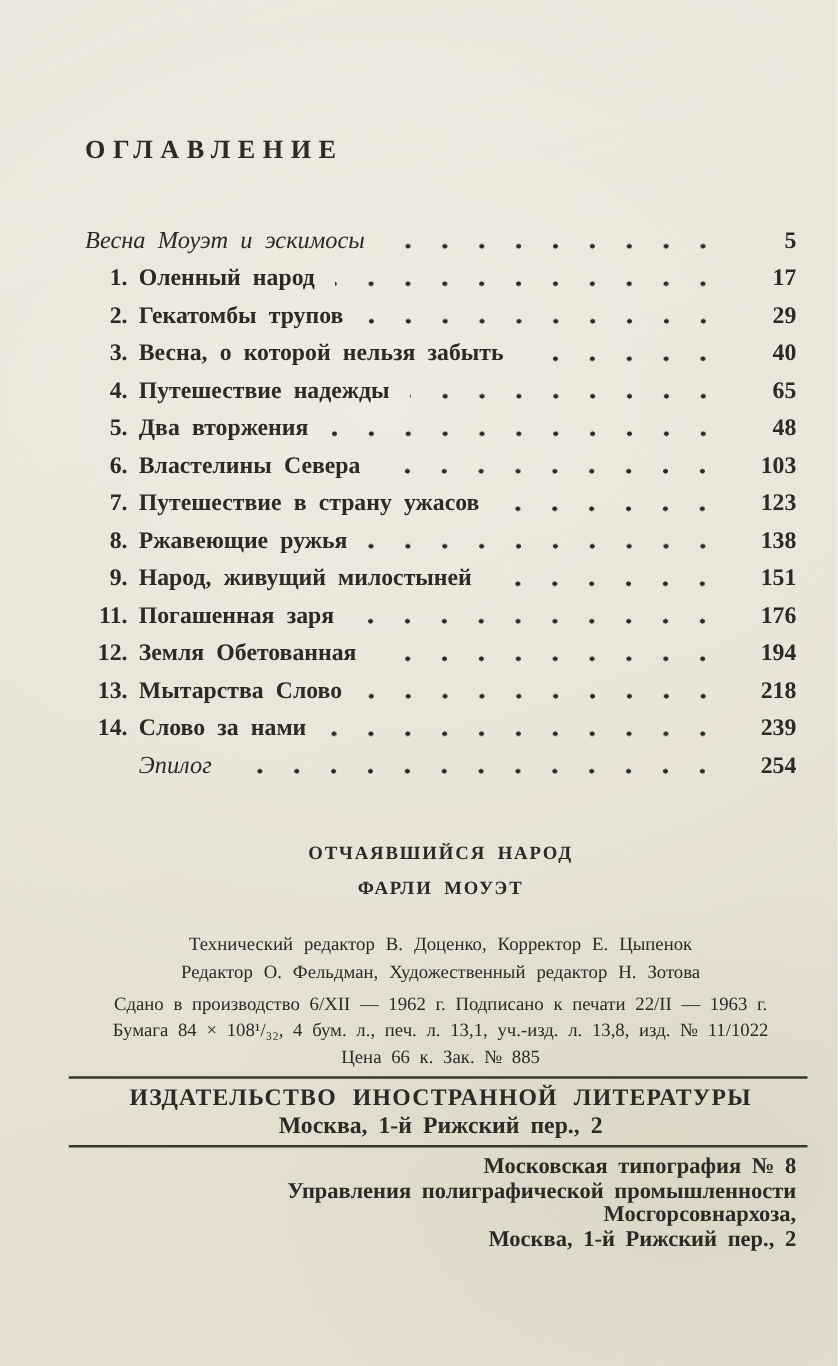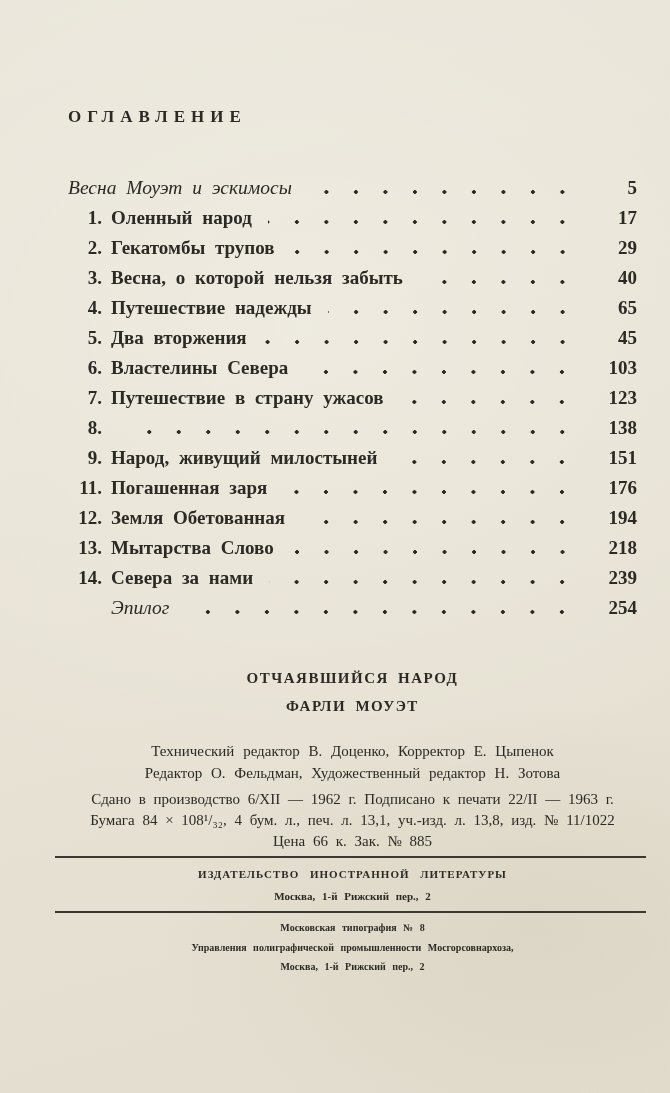--- a/index.html
+++ b/index.html
@@ -13,21 +13,21 @@
     width: 670px; height: 1093px;
     box-sizing: border-box;
     padding: 107px 33px 0 68px;
     background:
       radial-gradient(ellipse 900px 700px at 45% 30%, rgba(255,255,250,0.25), rgba(0,0,0,0) 70%),
       radial-gradient(ellipse 500px 300px at 80% 85%, rgba(205,198,178,0.35), rgba(0,0,0,0) 75%),
       linear-gradient(165deg, #eae6da 0%, #e7e2d4 55%, #e2ddce 100%);
     color: #2b2a25;
   }
   .toc-heading {
-    font-size: 17px;
+    font-size: 21px;
     font-weight: bold;
     letter-spacing: 6px;
     word-spacing: 2px;
   }
   .toc-list { margin-top: 50px; }
   .toc-row {
     display: flex;
     align-items: baseline;
     height: 30px;
     font-size: 19px;
@@ -85,32 +85,33 @@
     line-height: 21px;
     word-spacing: 4px;
   }
   .rule {
     border: none;
     border-top: 2px solid #3a3830;
     margin: 4px -9px 0 -13px;
   }
   .publisher {
     padding-top: 5px;
-    font-size: 11px;
+    font-size: 19px;
     font-weight: bold;
     line-height: 22px;
   }
   .publisher .pub-name { letter-spacing: 1px; word-spacing: 7px; }
   .publisher .pub-addr { word-spacing: 4px; }
   .printer {
     padding-top: 5px;
-    font-size: 10px;
+    font-size: 18px;
     font-weight: bold;
     line-height: 19.5px;
     word-spacing: 4px;
+    text-align: right;
   }
 </style>
 </head>
 <body>
 
 <div class="page">
 
   <div class="toc-heading">ОГЛАВЛЕНИЕ</div>
 
   <div class="toc-list">
@@ -146,39 +147,40 @@
       <span class="toc-num">4.</span>
       <span class="toc-title">Путешествие надежды</span>
       <span class="toc-leader"></span>
       <span class="toc-page">65</span>
     </div>
 
     <div class="toc-row">
       <span class="toc-num">5.</span>
       <span class="toc-title">Два вторжения</span>
       <span class="toc-leader"></span>
-      <span class="toc-page">45</span>
+      <span class="toc-page">48</span>
     </div>
 
     <div class="toc-row">
       <span class="toc-num">6.</span>
       <span class="toc-title">Властелины Севера</span>
       <span class="toc-leader"></span>
       <span class="toc-page">103</span>
     </div>
 
     <div class="toc-row">
       <span class="toc-num">7.</span>
       <span class="toc-title">Путешествие в страну ужасов</span>
       <span class="toc-leader"></span>
       <span class="toc-page">123</span>
     </div>
 
     <div class="toc-row">
       <span class="toc-num">8.</span>
+      <span class="toc-title">Ржавеющие ружья</span>
       <span class="toc-leader"></span>
       <span class="toc-page">138</span>
     </div>
 
     <div class="toc-row">
       <span class="toc-num">9.</span>
       <span class="toc-title">Народ, живущий милостыней</span>
       <span class="toc-leader"></span>
       <span class="toc-page">151</span>
     </div>
@@ -200,21 +202,21 @@
 
     <div class="toc-row">
       <span class="toc-num">13.</span>
       <span class="toc-title">Мытарства Слово</span>
       <span class="toc-leader"></span>
       <span class="toc-page">218</span>
     </div>
 
     <div class="toc-row">
       <span class="toc-num">14.</span>
-      <span class="toc-title">Севера за нами</span>
+      <span class="toc-title">Слово за нами</span>
       <span class="toc-leader"></span>
       <span class="toc-page">239</span>
     </div>
 
     <div class="toc-row italic">
       <span class="toc-num"></span>
       <span class="toc-title">Эпилог</span>
       <span class="toc-leader"></span>
       <span class="toc-page">254</span>
     </div>

